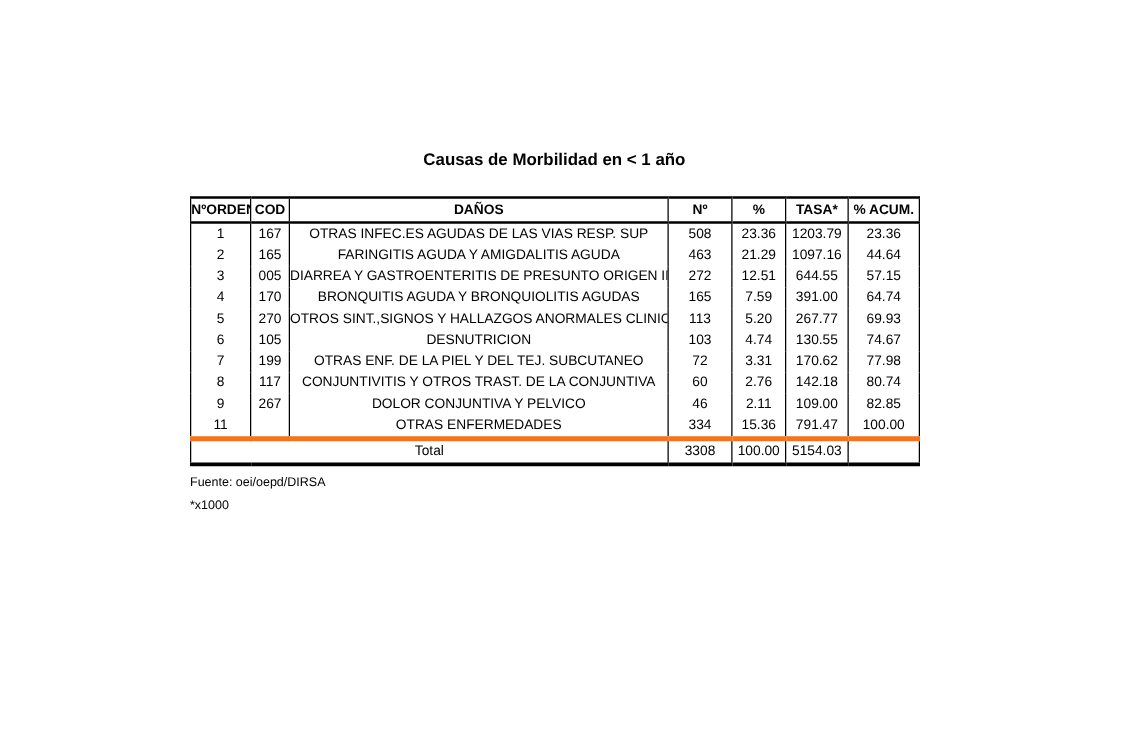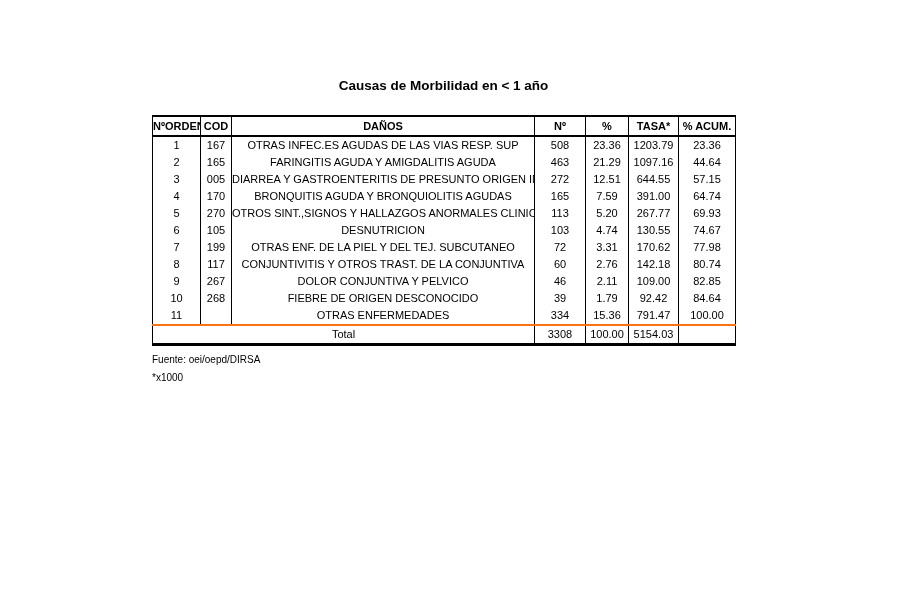--- a/index.html
+++ b/index.html
@@ -12,21 +12,21 @@
     height: 600px;
     overflow: hidden;
     font-family: "Liberation Sans", "DejaVu Sans", sans-serif;
     color: #000000;
   }
   .content {
     margin-left: 152px;
     width: 583px;
   }
   .title-block {
-    padding-top: 75px;
+    padding-top: 117px;
     text-align: center;
     font-weight: bold;
     font-size: 13.5px;
     line-height: 21px;
     white-space: nowrap;
   }
   table.morb {
     margin-top: 19px;
     border-collapse: collapse;
     table-layout: fixed;
@@ -49,21 +49,21 @@
     border-top: 2px solid #000;
     border-bottom: 2px solid #000;
     height: 18px;
   }
   td.col-orden { font-weight: bold; }
   td.col-danos {
     text-align: left;
     padding-left: 3px;
   }
   tr.total-row td {
-    border-top: 2px solid #f97316;
+    border-top: 4px solid #f97316;
     border-bottom: 3px solid #000;
   }
   td.total-label {
     font-weight: bold;
     text-align: center;
   }
   .footer-block {
     margin-top: 6px;
     font-size: 10px;
     line-height: 16px;
@@ -176,29 +176,20 @@
         <tr>
           <td class="col-orden">9</td>
           <td class="col-cod">267</td>
           <td class="col-danos">DOLOR CONJUNTIVA Y PELVICO</td>
           <td class="col-n">46</td>
           <td class="col-pct">2.11</td>
           <td class="col-tasa">109.00</td>
           <td class="col-acum">82.85</td>
         </tr>
         <tr>
-          <td class="col-orden">10</td>
-          <td class="col-cod">268</td>
-          <td class="col-danos">FIEBRE DE ORIGEN DESCONOCIDO</td>
-          <td class="col-n">39</td>
-          <td class="col-pct">1.79</td>
-          <td class="col-tasa">92.42</td>
-          <td class="col-acum">84.64</td>
-        </tr>
-        <tr>
           <td class="col-orden">11</td>
           <td class="col-cod"></td>
           <td class="col-danos">OTRAS ENFERMEDADES</td>
           <td class="col-n">334</td>
           <td class="col-pct">15.36</td>
           <td class="col-tasa">791.47</td>
           <td class="col-acum">100.00</td>
         </tr>
       </tbody>
     <tbody>

